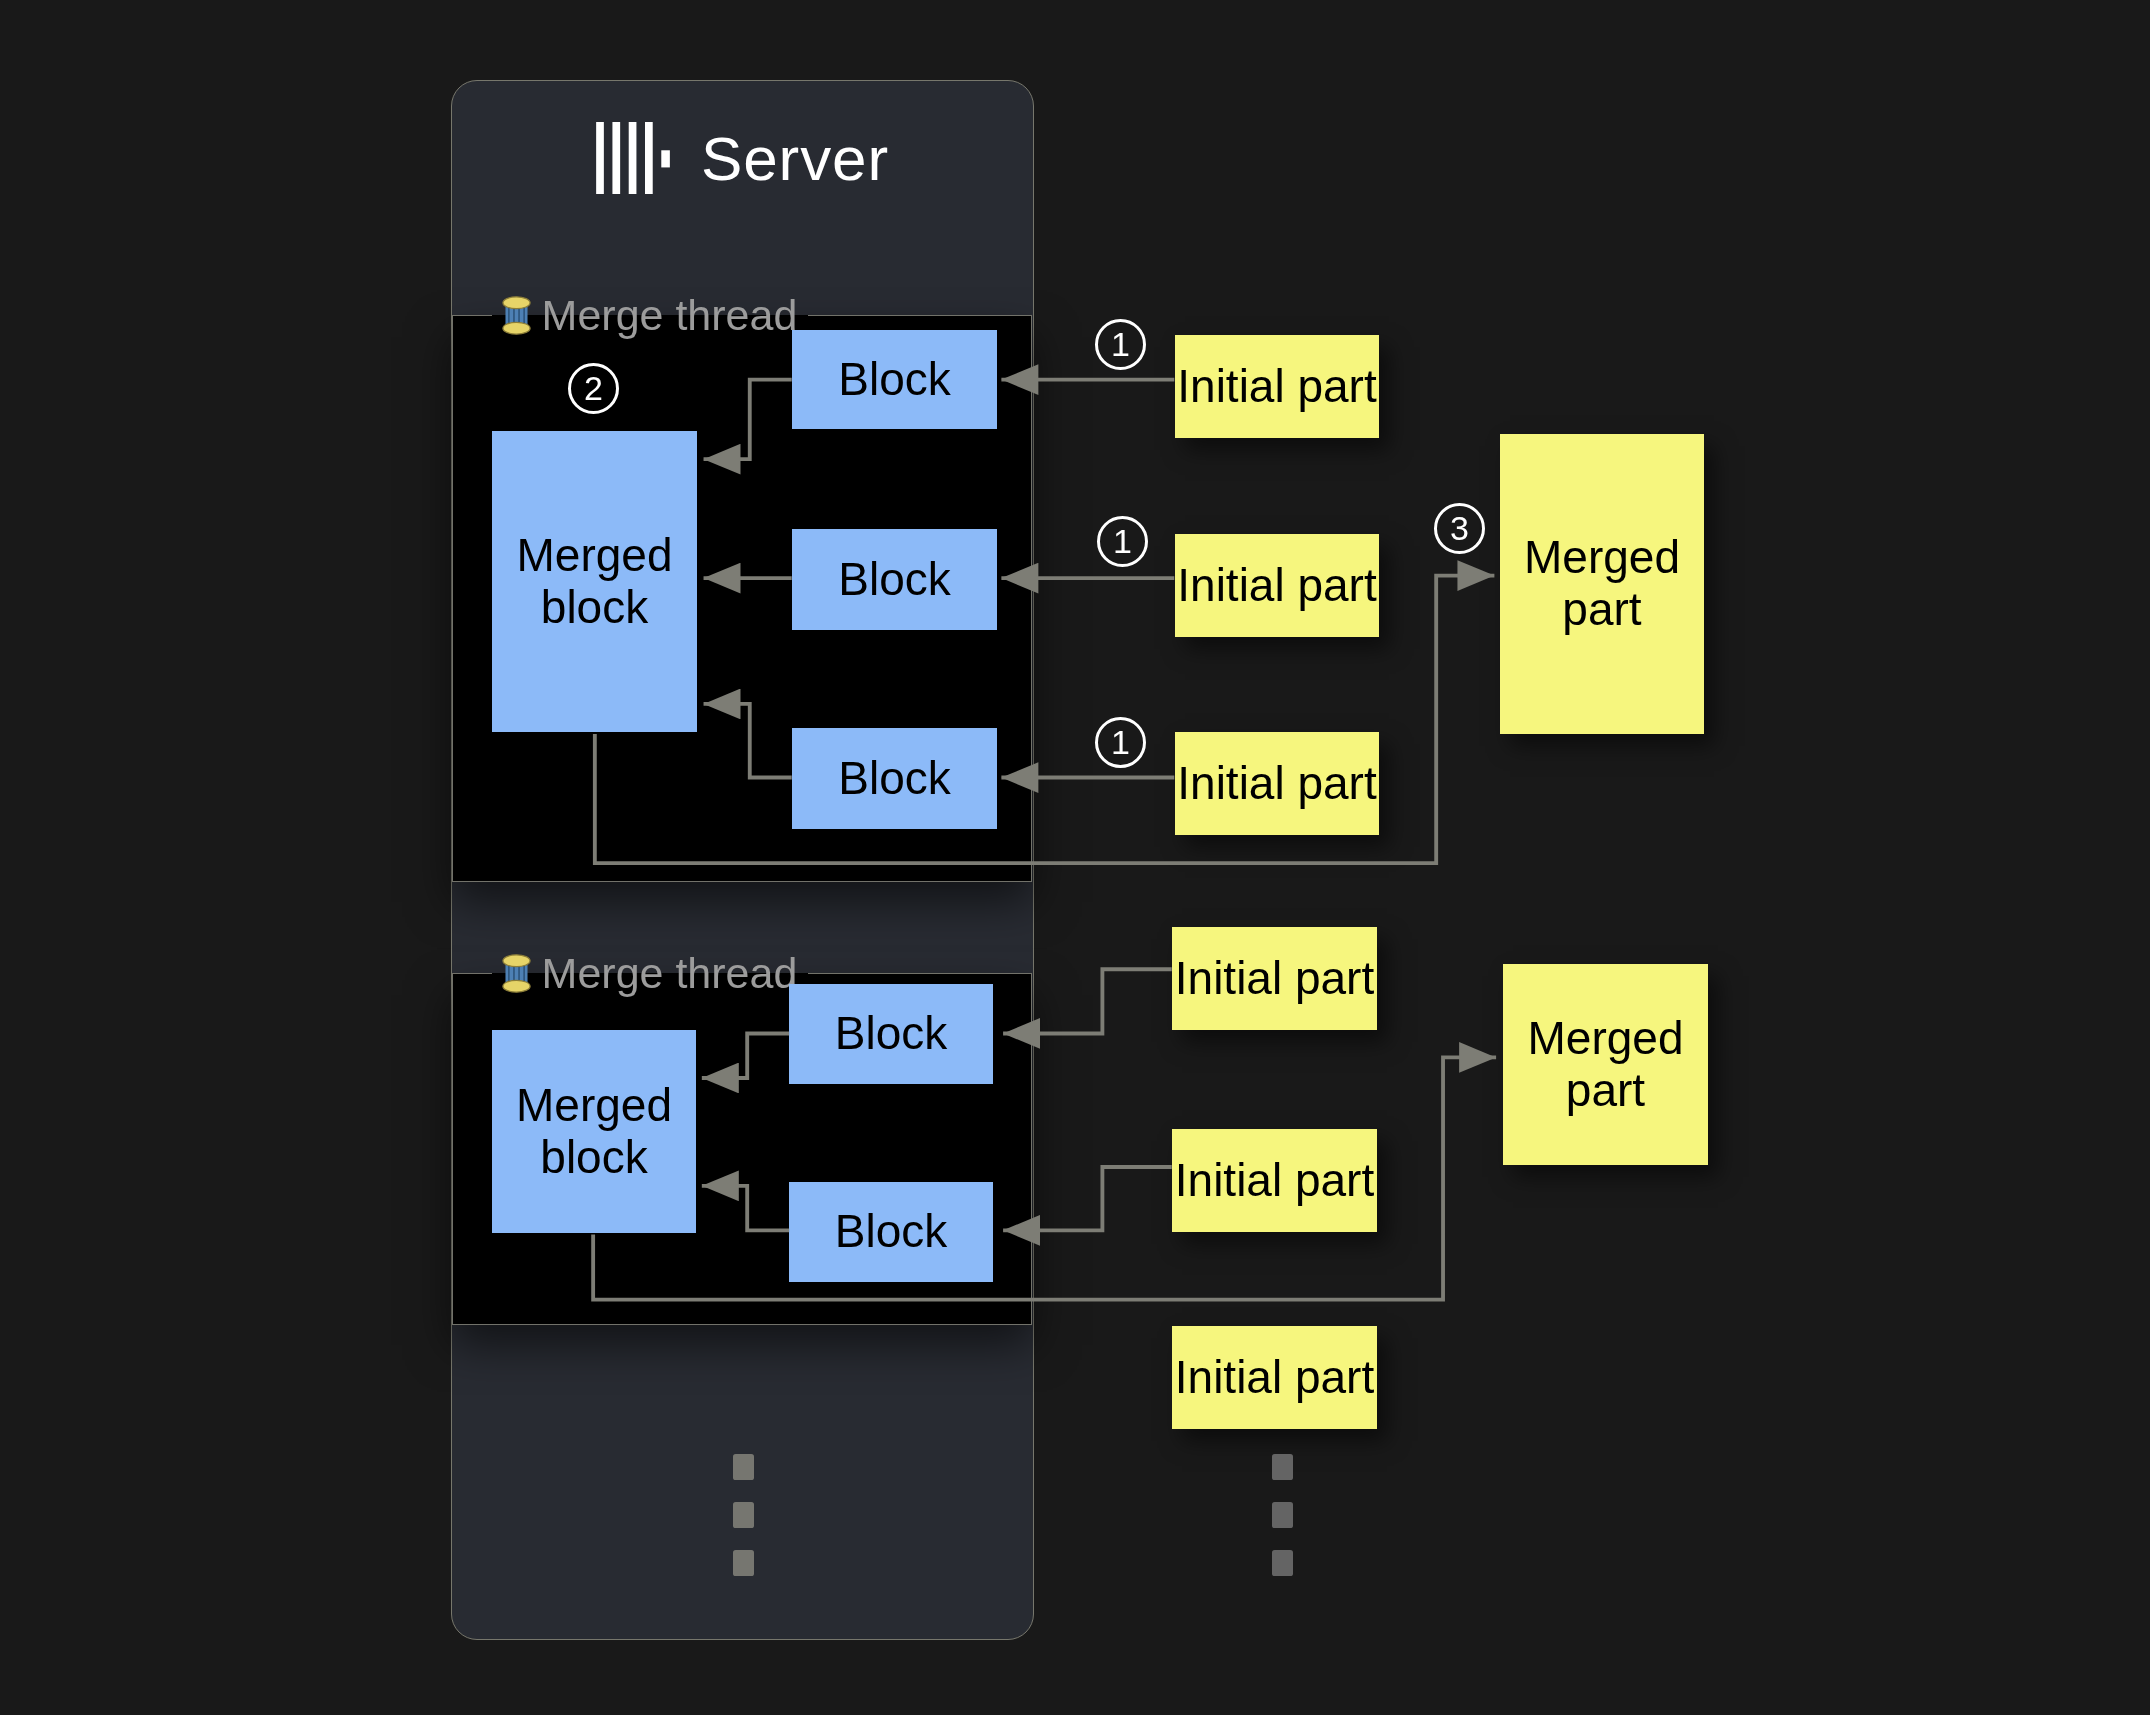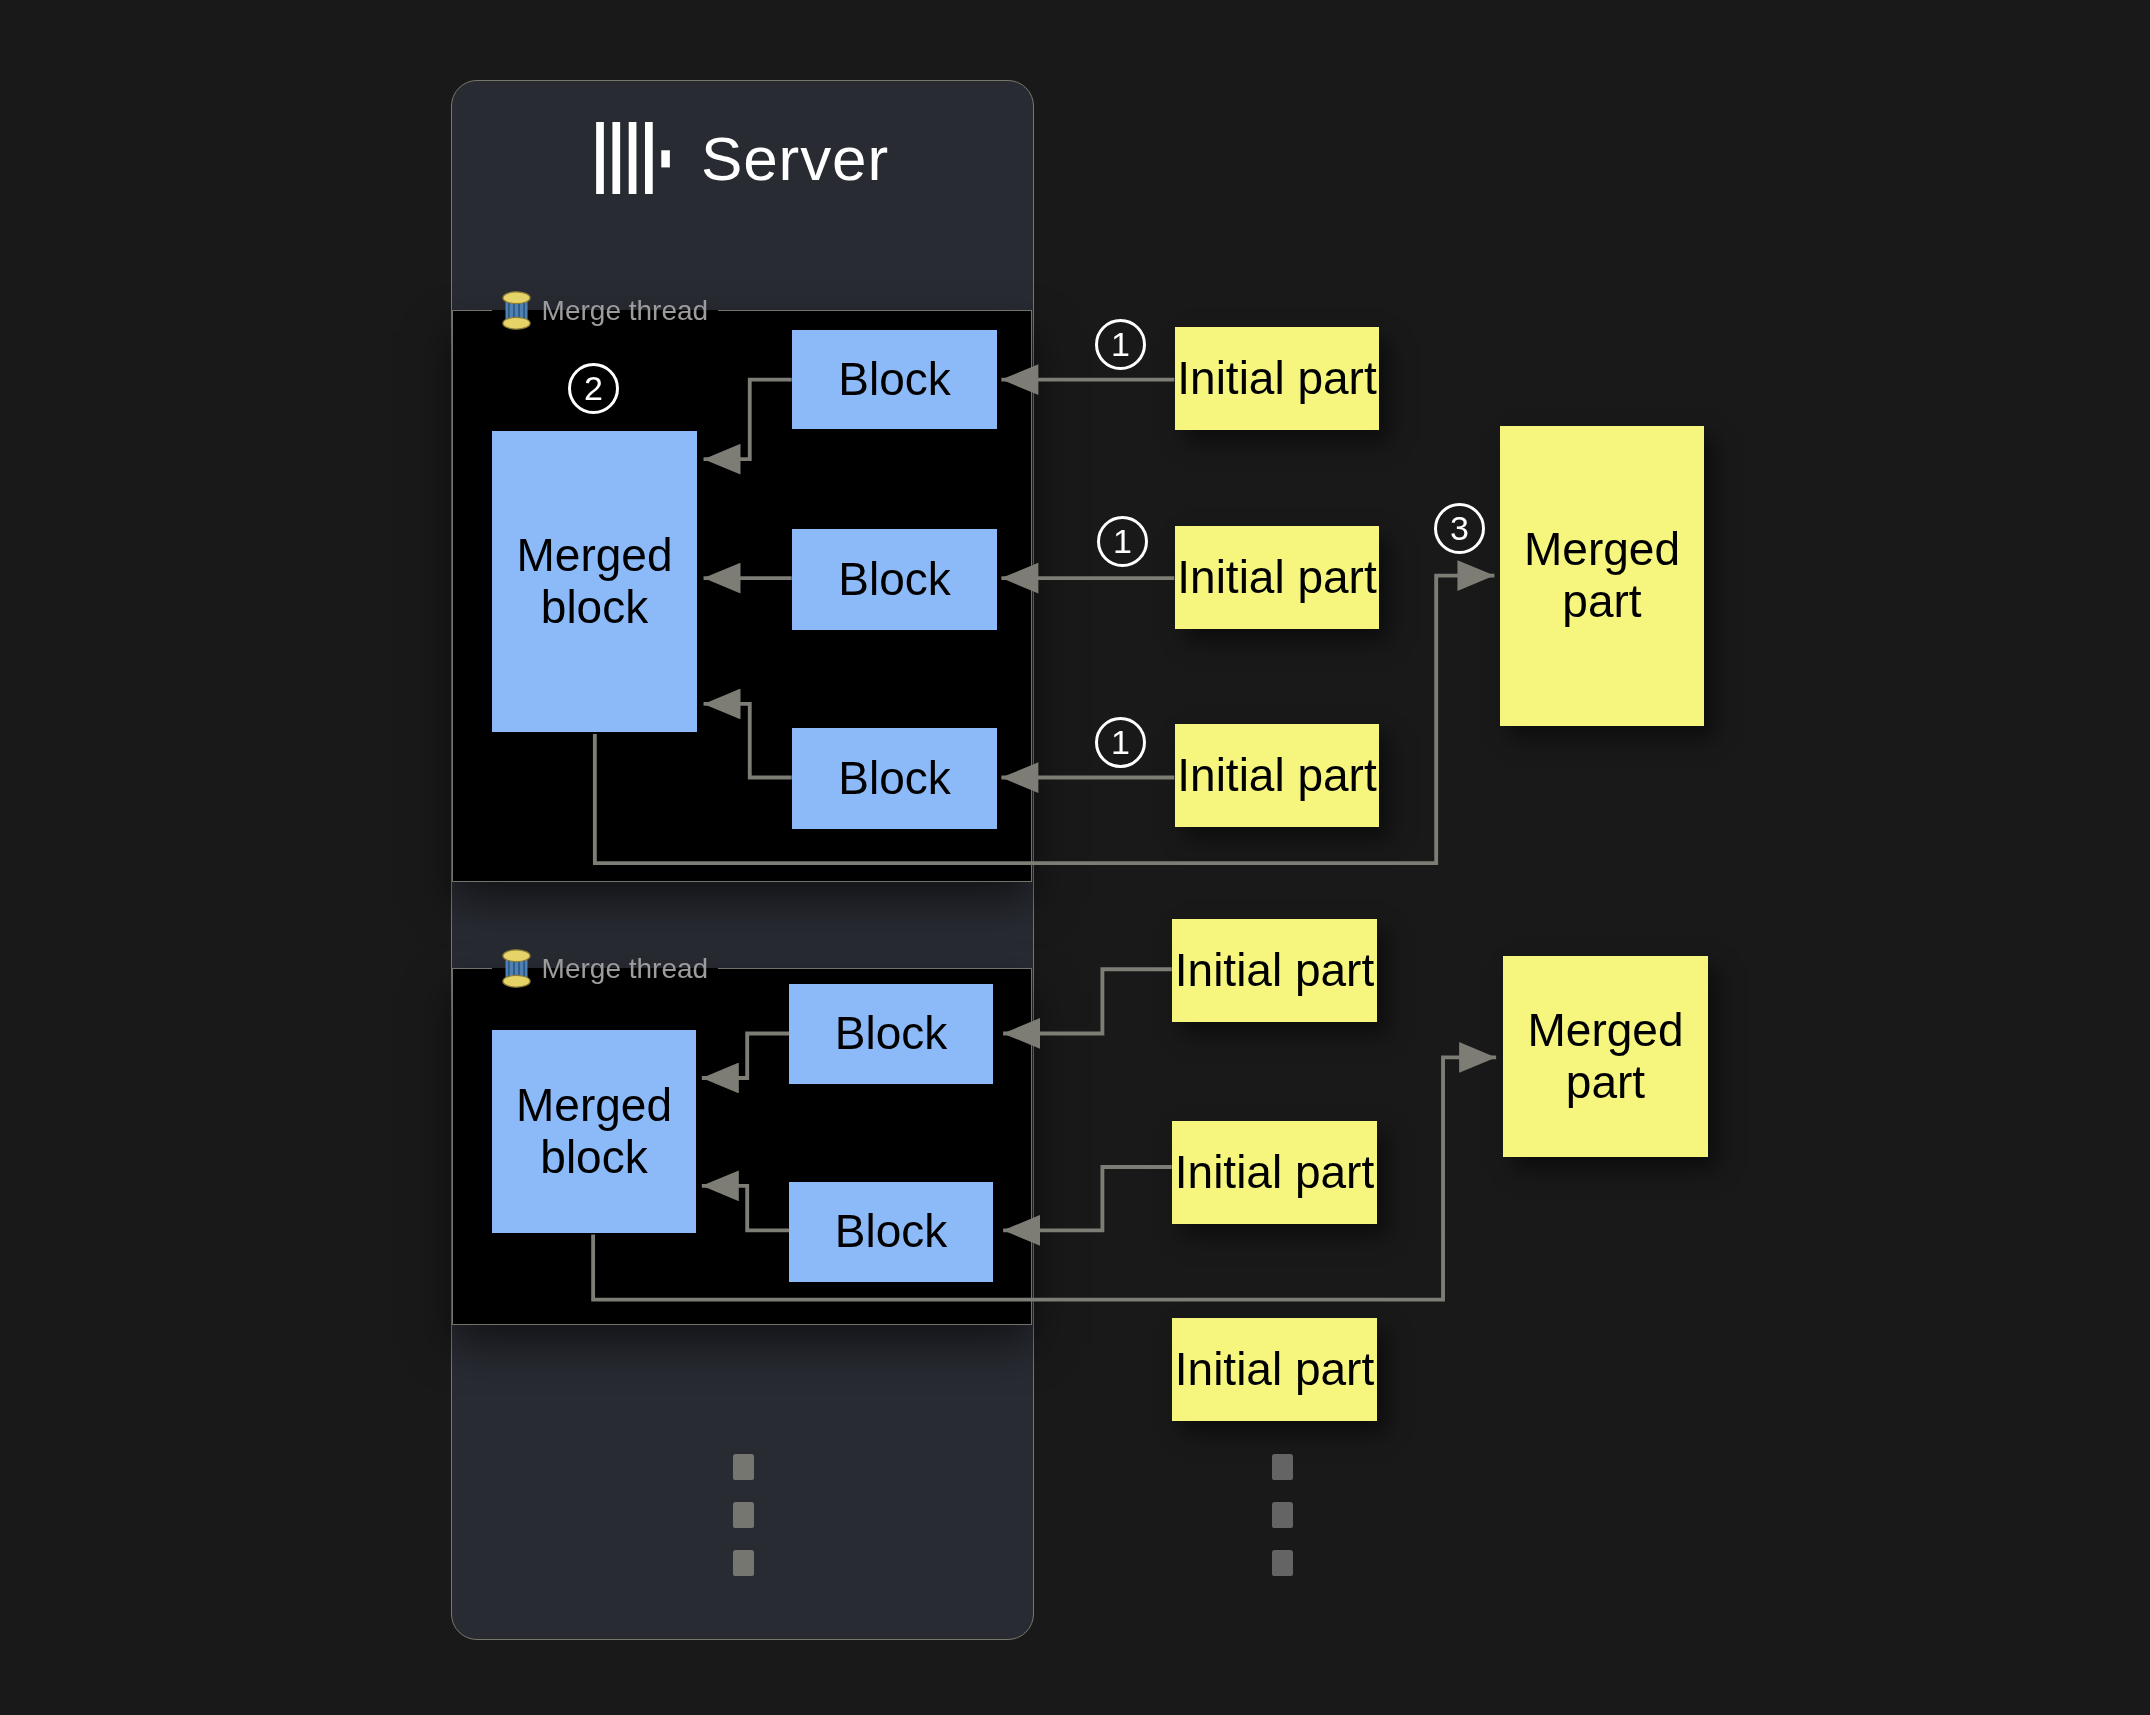--- a/index.html
+++ b/index.html
@@ -18,28 +18,28 @@
 
   .server-header{position:absolute;left:451px;top:115px;width:583px;height:86px;
     display:flex;align-items:center;justify-content:center;gap:31px;}
   .server-title{color:#fff;font-size:62px;letter-spacing:0.9px;text-align:center;}
 
   fieldset.thread-box{position:absolute;background:var(--thread-box);
     border:1.7px solid var(--thread-box-border);
     box-shadow:0 20.5px 41px rgba(0,0,0,0.55);}
   fieldset.thread-box legend{margin-left:39px;padding:0 10.3px;white-space:nowrap;}
   fieldset.thread-box legend svg{vertical-align:middle;margin-right:10.3px;}
-  fieldset.thread-box legend .thread-label{vertical-align:middle;color:var(--label-gray);font-size:28px;}
+  fieldset.thread-box legend .thread-label{vertical-align:middle;color:var(--label-gray);font-size:43px;}
   .thread-box-1{left:452px;top:291px;width:580px;height:591px;}
   .thread-box-2{left:452px;top:949px;width:580px;height:376px;}
 
   .box{position:absolute;display:flex;align-items:center;justify-content:center;
     text-align:center;color:#000;font-size:46px;line-height:1.12;}
   .blue{background:var(--block-blue);}
-  .yellow{background:var(--part-yellow);box-shadow:10.3px 12px 20.5px rgba(0,0,0,0.5);}
+  .yellow{background:var(--part-yellow);box-shadow:10.3px 12px 20.5px rgba(0,0,0,0.5);margin-top:8px;}
 
   .block-1a{left:792px;top:330px;width:205px;height:99px;}
   .block-1b{left:792px;top:529px;width:205px;height:101px;}
   .block-1c{left:792px;top:728px;width:205px;height:101px;}
   .merged-block-1{left:492px;top:431px;width:205px;height:301px;}
   .block-2a{left:789px;top:984px;width:204px;height:100px;}
   .block-2b{left:789px;top:1182px;width:204px;height:100px;}
   .merged-block-2{left:492px;top:1030px;width:204px;height:203px;}
 
   .initial-1{left:1175px;top:327px;width:204px;height:103px;}

